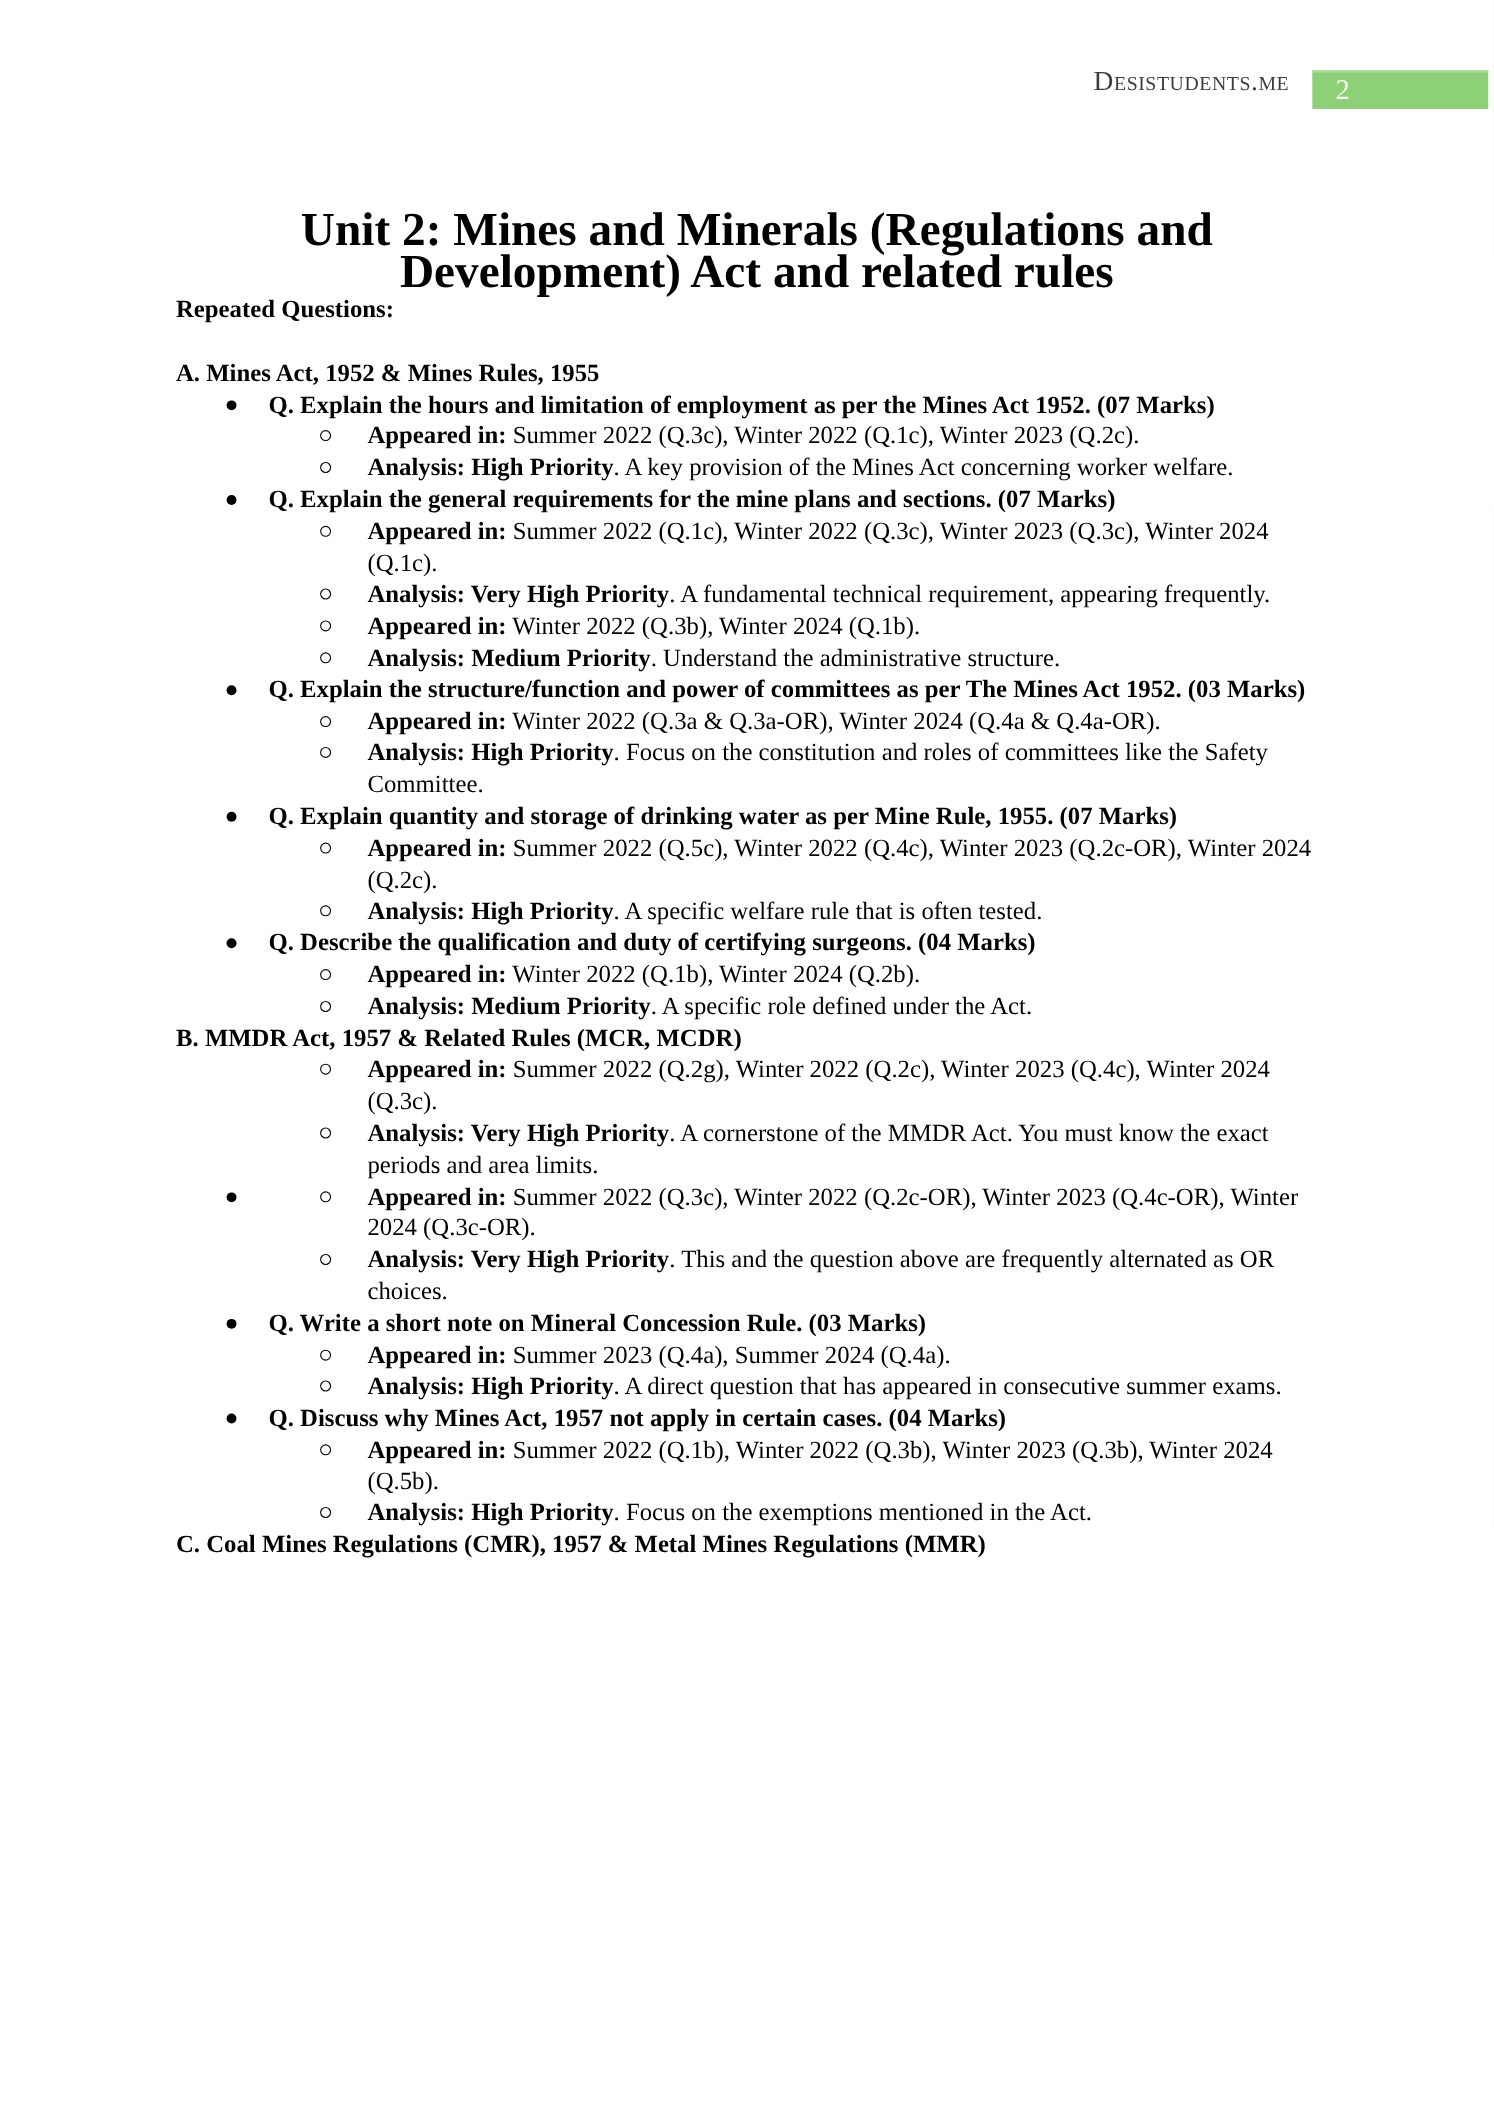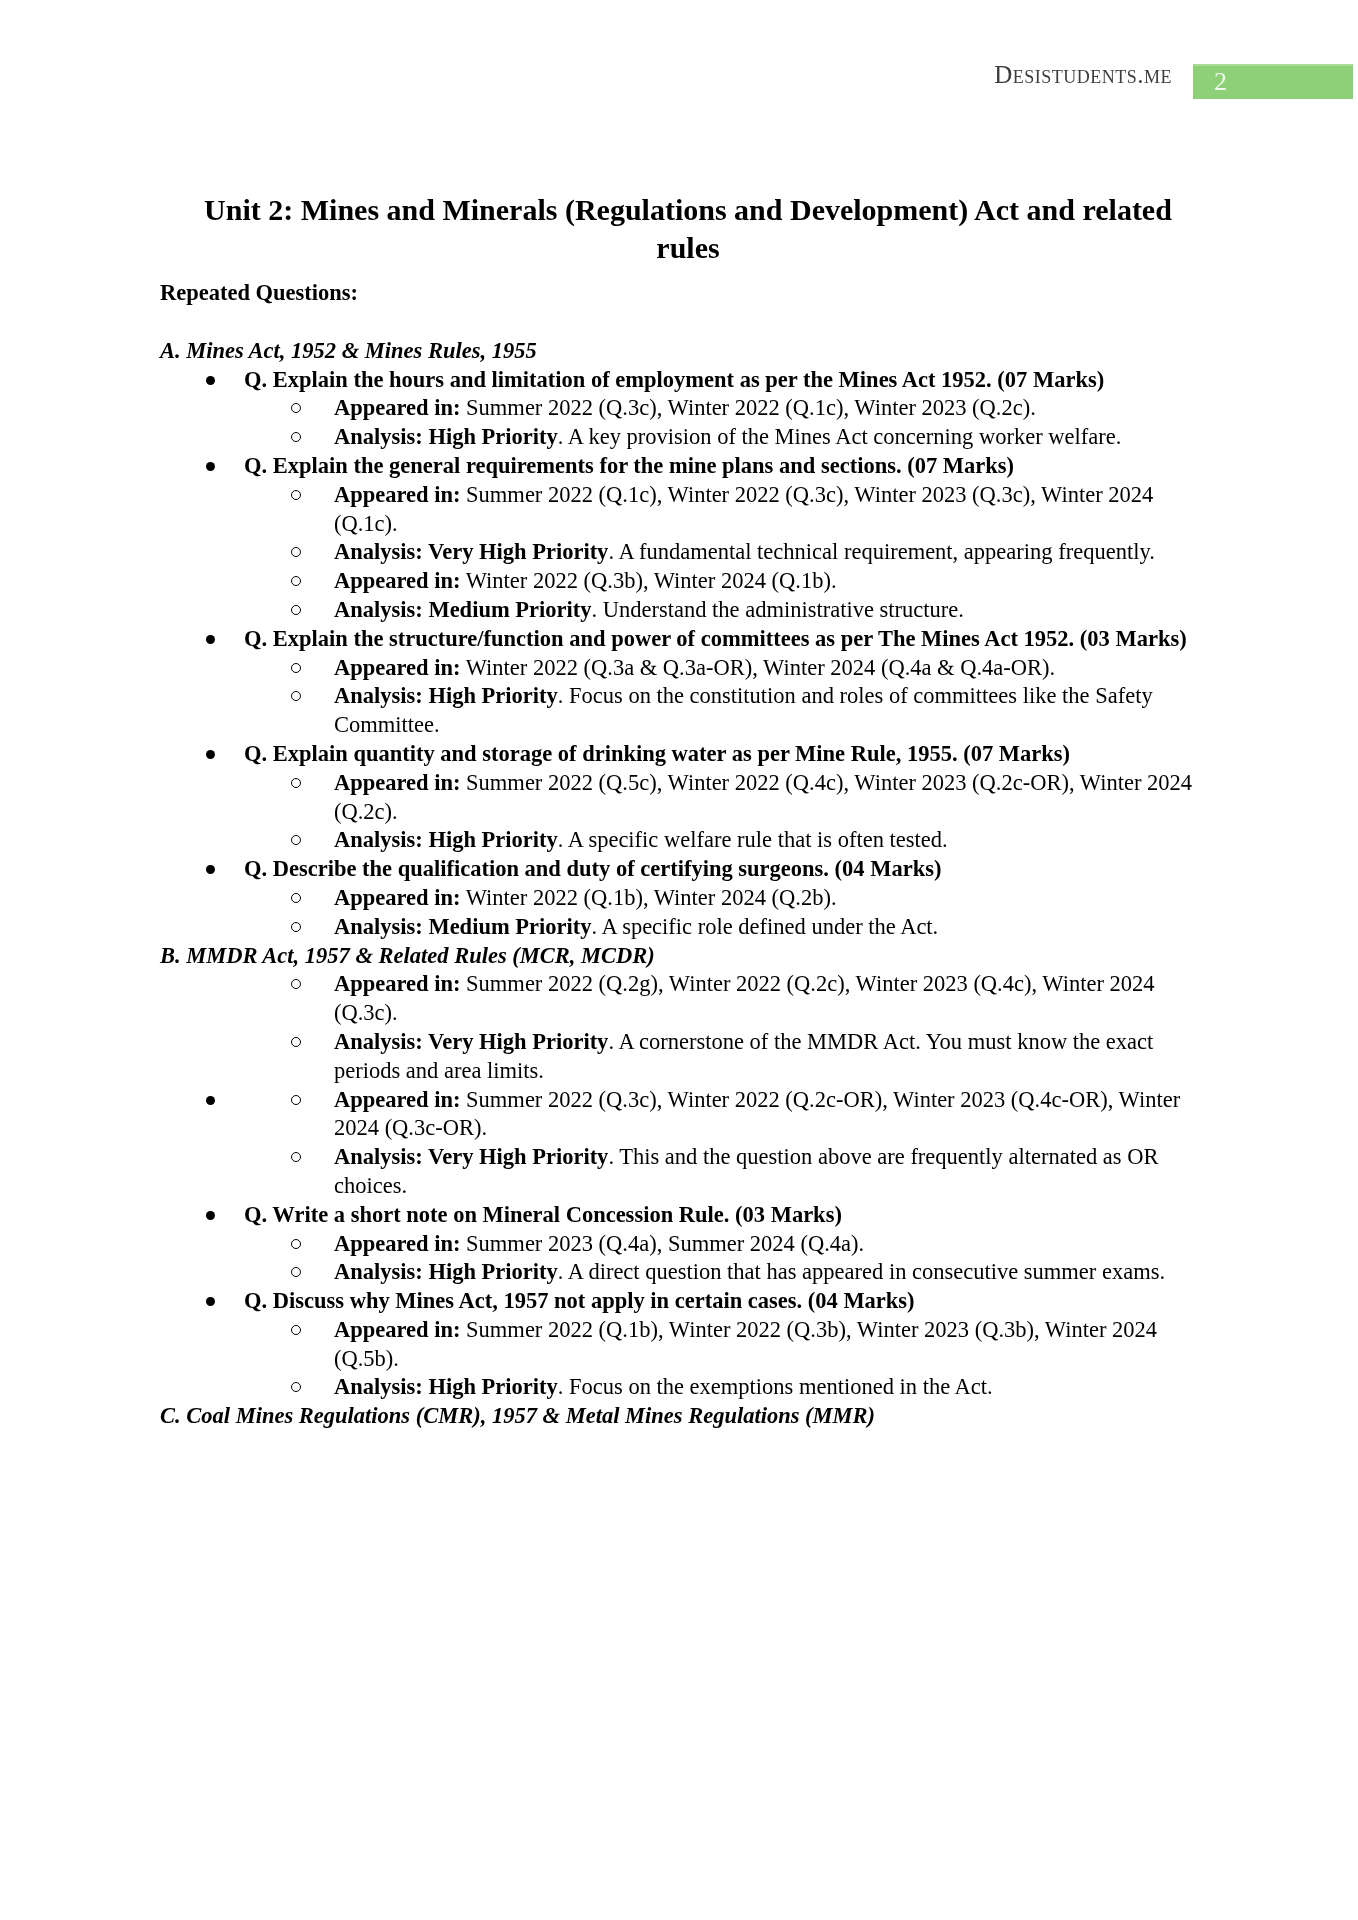--- a/index.html
+++ b/index.html
@@ -34,33 +34,33 @@
     font-size:26px; line-height:31px;
     color:rgba(255,255,255,0.88);
   }
 
   
   .content {
     position:absolute; left:160px; top:0;
     width:1056px;
   }
   .doc-title {
-    margin:191px auto 12px auto;
+    margin:191px auto 0 auto;
     max-width:992px;
     text-align:center;
     font-weight:bold;
-    font-size:30px; line-height:38px;
+    font-size:43px; line-height:38px;
   }
   .intro-heading {
     font-weight:bold;
     font-size:22.5px; line-height:28.8px;
   }
   .sections { margin-top:29px; font-size:22.5px; line-height:28.8px; }
 
-  .sec-heading { font-weight:bold;font-style:italic; }
+  .sec-heading { font-weight:bold; }
 
   .q-item { position:relative; padding-left:84px; font-weight:bold; }
   .q-item .bullet {
     position:absolute; left:46px; top:10px;
     width:9px; height:9px;
     background:#000; border-radius:50%;
   }
 
   .d-item { position:relative; padding-left:174px; }
   .d-item .ring {

